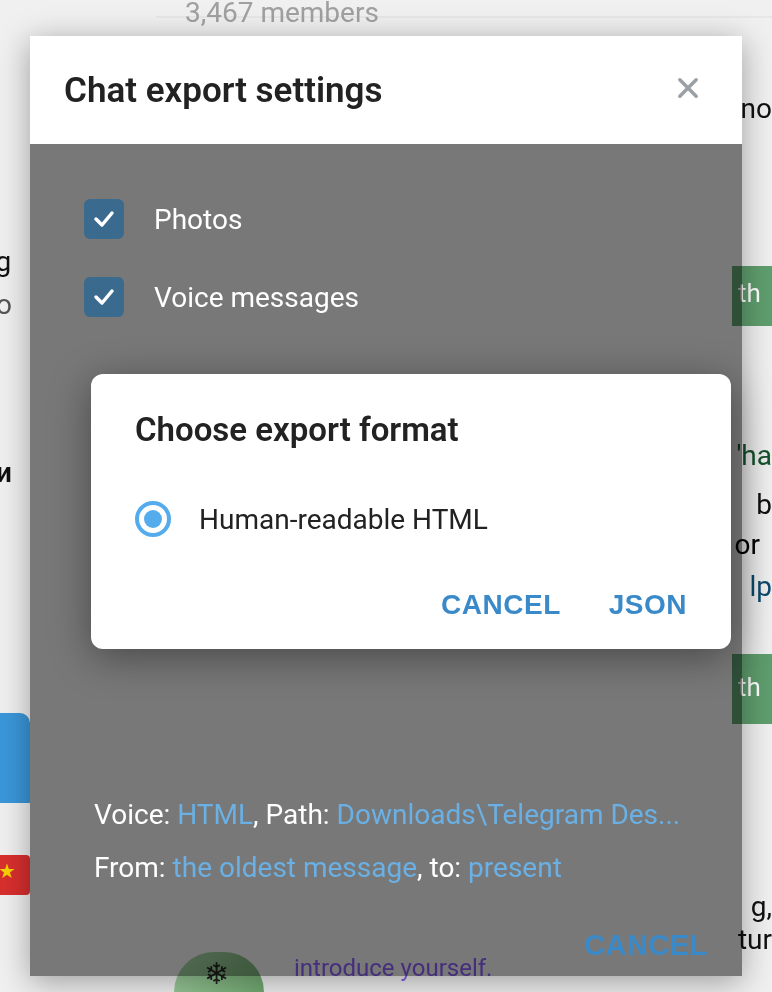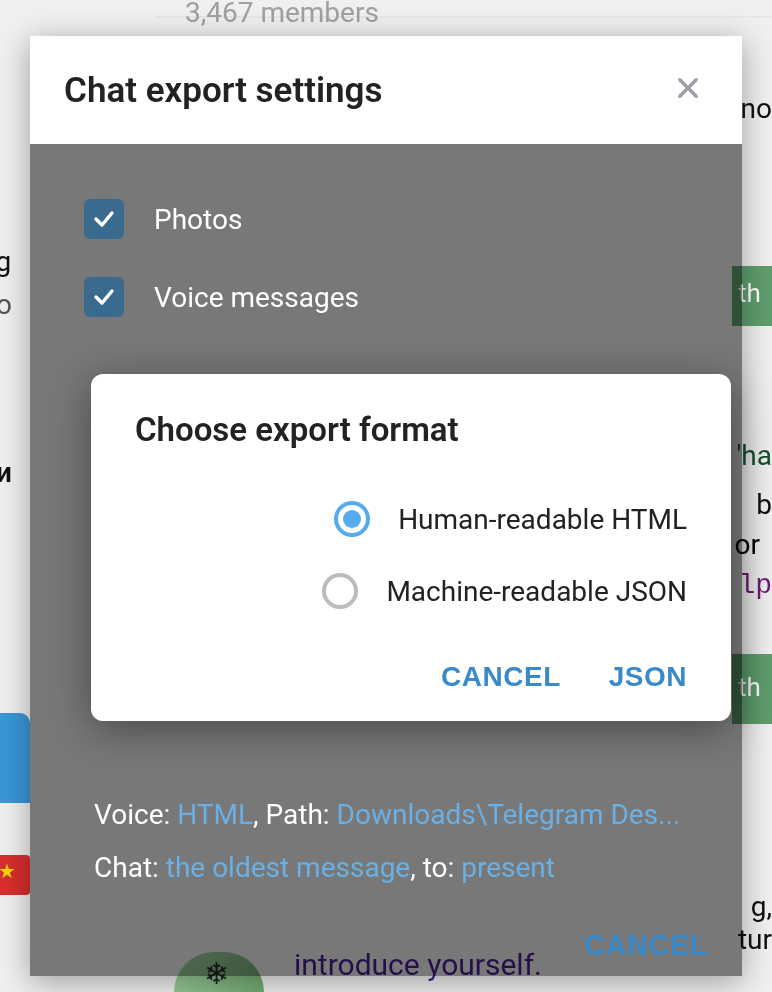--- a/index.html
+++ b/index.html
@@ -18,22 +18,22 @@
       font-size: 28px;
     }
     .members { top: -4px; left: 185px; color:#a0a0a0;}
     .bg-r1 { top: 92px; right: 0; text-align:right; color:#111;}
     .bg-l1 { top: 245px; left: -20px; color:#111;}
     .bg-l2 { top: 288px; left: -20px; color:#555;}
     .bg-l3 { top: 456px; left: -20px; color:#111; font-weight:600;}
     .bg-r2 { top: 435px; right: 0; text-align:center; color:#14532d; line-height:1.5;}
     .bg-r3 { top: 488px; right: 0; text-align:right; color:#111;}
     .bg-r4 { top: 528px; right: 12px; text-align:right; color:#000000;}
-    .bg-r5 { top: 570px; right: 0; text-align:right; color:#701a75;font-family:Liberation Mono, monospace;}
-    .bg-bottom { bottom: 10px; left: 294px; color:#4c1d95; font-size:30px;}
+    .bg-r5 { top: 570px; right: 0; text-align:right; color:#0c4a6e;}
+    .bg-bottom { bottom: 10px; left: 294px; color:#8b5cf6; font-size:24px;}
     .bg-blue { position:absolute; left:0; top:713px; width:30px; height:90px; background:#3a97d9; border-top-right-radius:10px;}
     .bg-flag { position:absolute; left:-10px; top:855px; width:40px; height:40px; background:#d82f2e; border-radius:4px;}
     .bg-flag::after{content:"★"; color:#f7d100; position:absolute; left:8px; top:4px; font-size:20px;}
     .bg-green1 { position:absolute; right:0; top:266px; width:40px; height:60px; background:#5f9e6e; color:#fff; font-size:26px; padding:12px 6px;}
     .bg-green2 { position:absolute; right:0; top:654px; width:40px; height:70px; background:#5f9e6e; color:#fff; font-size:26px; padding:18px 6px;}
     .bg-right-late { position:absolute; right:0; top:890px; color:#111; font-size:28px; text-align:right;}
     .bg-avatar { position:absolute; left:174px; bottom:0; width:90px; height:40px; border-top-left-radius:45px; border-top-right-radius:45px; background:linear-gradient(135deg,#a8d5a8,#6fa86f); overflow:hidden;}
     .bg-avatar::after{content:"❄"; position:absolute; left:30px; top:4px; font-size:30px; color:#222;}
     
     .modal-overlay {
@@ -107,21 +107,20 @@
       font-size: 33px;
       font-weight: 600;
       color: #222;
       margin-bottom: 34px;
     }
     .radio-row {
       display: flex;
       align-items: center;
       gap: 28px;
       padding: 18px 0;
-      justify-content: flex-end;
     }
     .radio {
       width: 36px;
       height: 36px;
       border-radius: 50%;
       border: 4px solid #bcbcbc;
       display: flex;
       align-items: center;
       justify-content: center;
       flex-shrink: 0;
@@ -234,38 +233,34 @@
       </div>
       <span class="check-label">Voice messages</span>
     </div>
   </div>
 
   <div class="info-block">
     <div class="info-row">
       <span>Voice: </span><span class="link">HTML</span><span>, Path: </span><span class="link">Downloads\Telegram Des...</span>
     </div>
     <div class="info-row">
-      <span>Chat: </span><span class="link">the oldest message</span><span>, to: </span><span class="link">present</span>
+      <span>From: </span><span class="link">the oldest message</span><span>, to: </span><span class="link">present</span>
     </div>
   </div>
 
   <div class="modal-footer">
     <button class="flat-btn">CANCEL</button>
   </div>
 </div>
 
 <div class="inner-modal">
   <div class="inner-title">Choose export format</div>
 
   <div class="radio-row">
     <div class="radio selected"></div>
     <span class="radio-label">Human-readable HTML</span>
   </div>
-  <div class="radio-row">
-    <div class="radio"></div>
-    <span class="radio-label">Machine-readable JSON</span>
-  </div>
 
   <div class="inner-buttons">
     <button class="flat-btn">CANCEL</button>
     <button class="flat-btn">JSON</button>
   </div>
 </div>
 
 </body></html>

